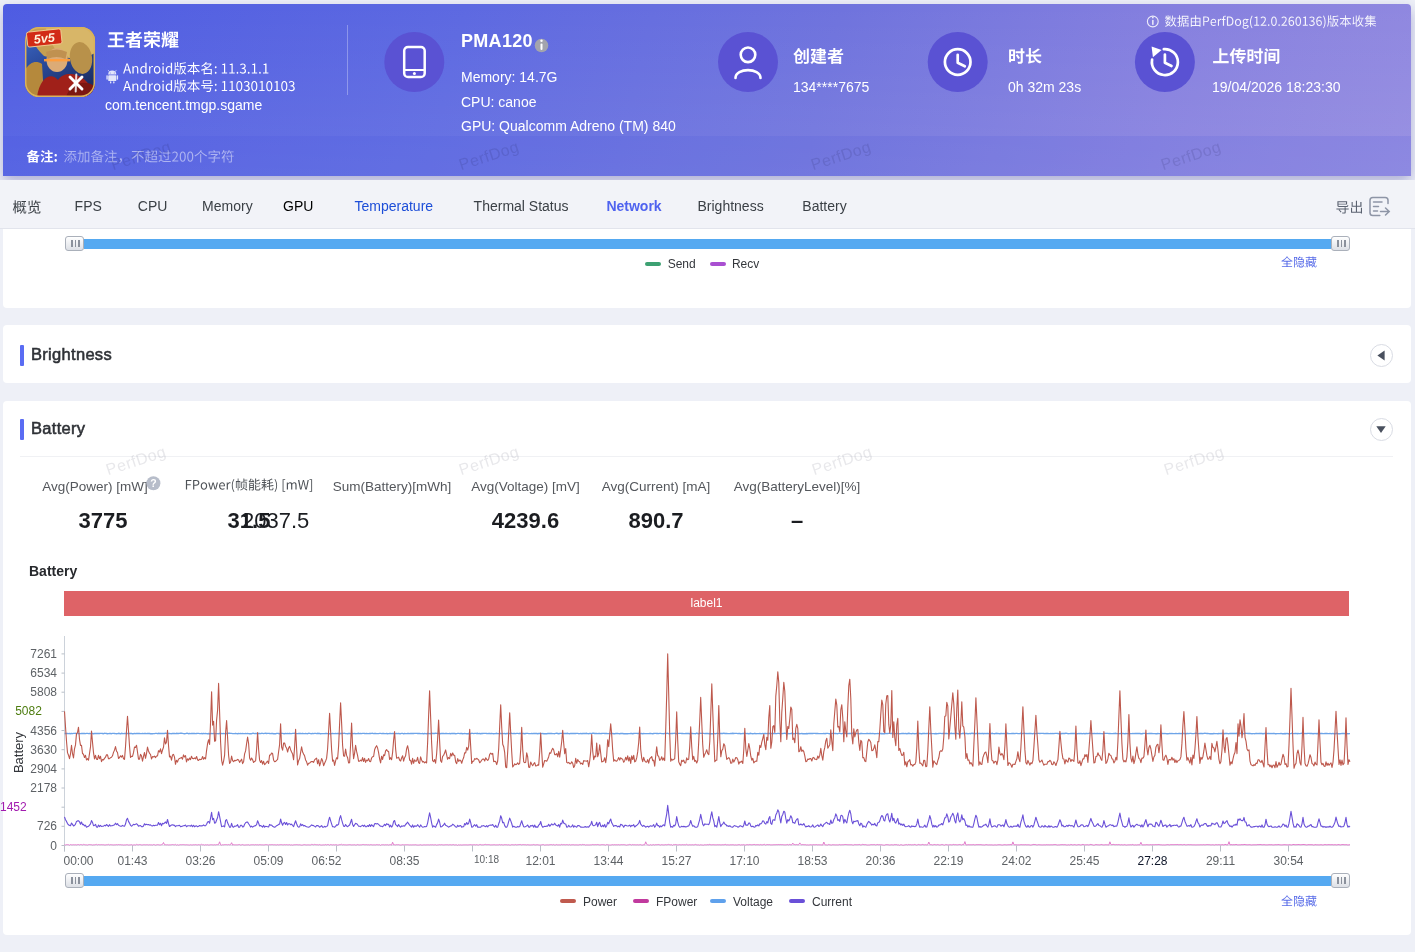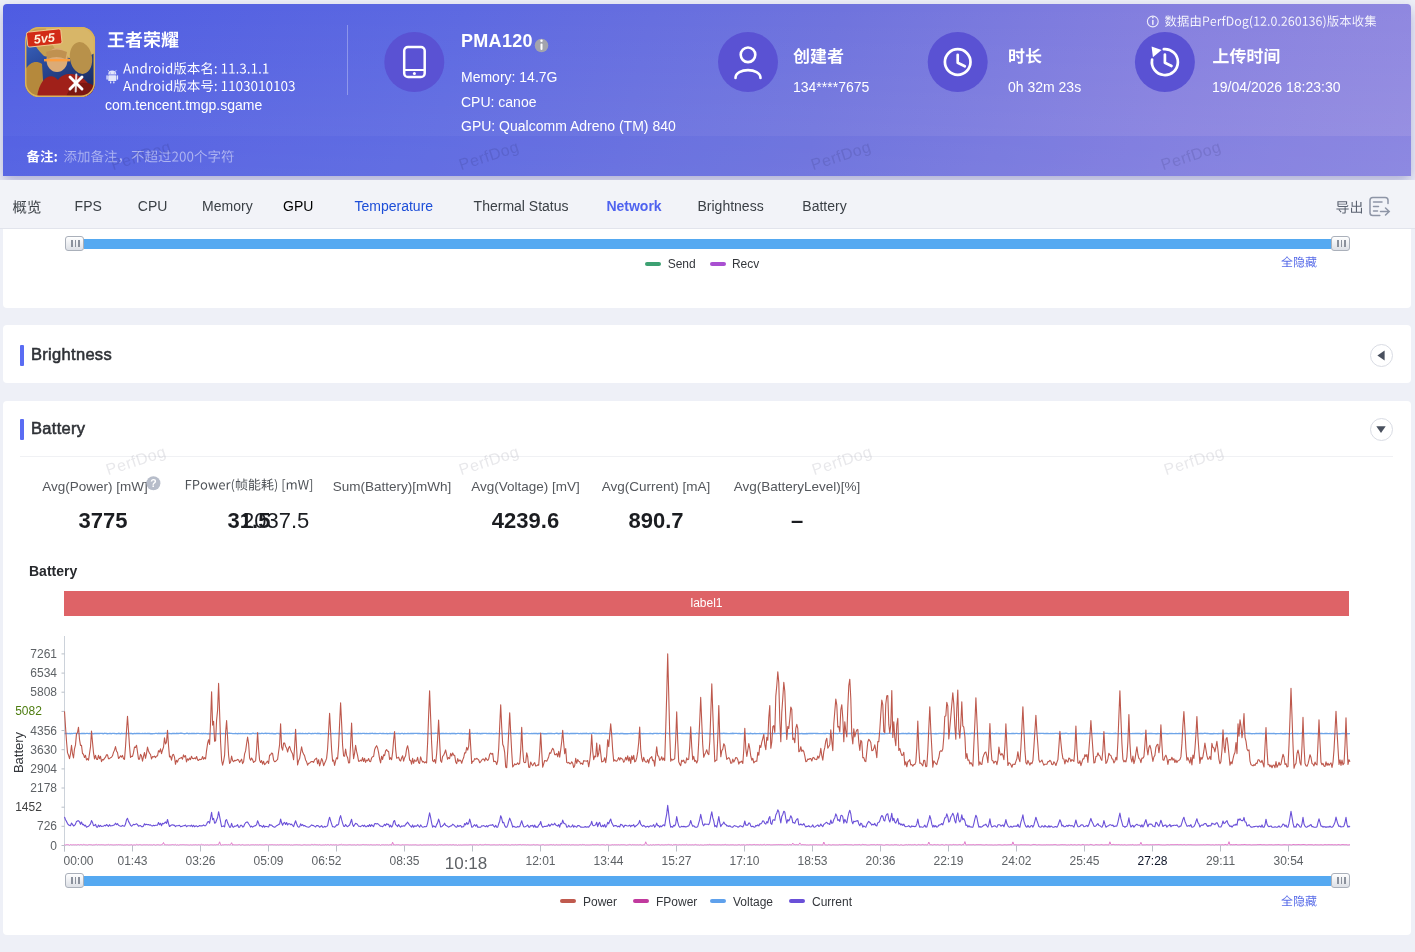--- a/index.html
+++ b/index.html
@@ -76,36 +76,36 @@
 <div class="abs" style="left:375.5px;top:508px;width:300px;text-align:center;font-size:22px;font-weight:700;color:#1b1d21">4239.6</div>
 <div class="abs" style="left:506px;top:479px;width:300px;text-align:center;font-size:13.5px;color:#54575c">Avg(Current) [mA]</div>
 <div class="abs" style="left:506px;top:508px;width:300px;text-align:center;font-size:22px;font-weight:700;color:#1b1d21">890.7</div>
 <div class="abs" style="left:647px;top:479px;width:300px;text-align:center;font-size:13.5px;color:#54575c">Avg(BatteryLevel)[%]</div>
 <div class="abs" style="left:647px;top:508px;width:300px;text-align:center;font-size:22px;font-weight:700;color:#1b1d21">–</div>
 <div class="abs" style="left:29px;top:563px;font-size:14px;font-weight:700;color:#26282c">Battery</div>
 <div class="abs" style="left:64px;top:590.5px;width:1285px;height:25px;background:#de6367"></div>
 <div class="abs" style="left:64px;top:590.5px;width:1285px;height:25px;line-height:25px;text-align:center;font-size:12px;color:#fff">label1</div>
 <div class="abs" style="left:0px;top:838.5px;width:57px;text-align:right;font-size:12px;color:#5e6266">0</div>
 <div class="abs" style="left:0px;top:819.34px;width:57px;text-align:right;font-size:12px;color:#5e6266">726</div>
-<div class="abs" style="left:0px;top:800.18px;width:57px;text-align:center;font-size:12px;color:#404040">1452</div>
+<div class="abs" style="left:0px;top:800.18px;width:57px;text-align:left;font-size:12px;color:#a21caf">1452</div>
 <div class="abs" style="left:0px;top:781.02px;width:57px;text-align:right;font-size:12px;color:#5e6266">2178</div>
 <div class="abs" style="left:0px;top:761.86px;width:57px;text-align:right;font-size:12px;color:#5e6266">2904</div>
 <div class="abs" style="left:0px;top:742.7px;width:57px;text-align:right;font-size:12px;color:#5e6266">3630</div>
 <div class="abs" style="left:0px;top:723.54px;width:57px;text-align:right;font-size:12px;color:#5e6266">4356</div>
 <div class="abs" style="left:0px;top:704.38px;width:57px;text-align:center;font-size:12px;color:#4d7c0f">5082</div>
 <div class="abs" style="left:0px;top:685.22px;width:57px;text-align:right;font-size:12px;color:#5e6266">5808</div>
 <div class="abs" style="left:0px;top:666.06px;width:57px;text-align:right;font-size:12px;color:#5e6266">6534</div>
 <div class="abs" style="left:0px;top:646.9px;width:57px;text-align:right;font-size:12px;color:#5e6266">7261</div>
 <div class="abs" style="left:53.5px;top:854px;width:50px;text-align:center;font-size:12px;color:#5e6266">00:00</div>
 <div class="abs" style="left:107.5px;top:854px;width:50px;text-align:center;font-size:12px;color:#5e6266">01:43</div>
 <div class="abs" style="left:175.5px;top:854px;width:50px;text-align:center;font-size:12px;color:#5e6266">03:26</div>
 <div class="abs" style="left:243.5px;top:854px;width:50px;text-align:center;font-size:12px;color:#5e6266">05:09</div>
 <div class="abs" style="left:311.5px;top:854px;width:50px;text-align:left;font-size:12px;color:#5e6266">06:52</div>
 <div class="abs" style="left:379.5px;top:854px;width:50px;text-align:center;font-size:12px;color:#5e6266">08:35</div>
-<div class="abs" style="left:441px;top:854px;width:50px;text-align:center;font-size:17px;color:#5e6266">10:18</div>
+<div class="abs" style="left:474px;top:854px;width:50px;text-align:left;font-size:10px;color:#5e6266">10:18</div>
 <div class="abs" style="left:515.5px;top:854px;width:50px;text-align:center;font-size:12px;color:#5e6266">12:01</div>
 <div class="abs" style="left:583.5px;top:854px;width:50px;text-align:center;font-size:12px;color:#5e6266">13:44</div>
 <div class="abs" style="left:651.5px;top:854px;width:50px;text-align:center;font-size:12px;color:#5e6266">15:27</div>
 <div class="abs" style="left:719.5px;top:854px;width:50px;text-align:center;font-size:12px;color:#5e6266">17:10</div>
 <div class="abs" style="left:787.5px;top:854px;width:50px;text-align:center;font-size:12px;color:#5e6266">18:53</div>
 <div class="abs" style="left:855.5px;top:854px;width:50px;text-align:center;font-size:12px;color:#5e6266">20:36</div>
 <div class="abs" style="left:923.5px;top:854px;width:50px;text-align:center;font-size:12px;color:#5e6266">22:19</div>
 <div class="abs" style="left:991.5px;top:854px;width:50px;text-align:center;font-size:12px;color:#5e6266">24:02</div>
 <div class="abs" style="left:1059.5px;top:854px;width:50px;text-align:center;font-size:12px;color:#5e6266">25:45</div>
 <div class="abs" style="left:1127.5px;top:854px;width:50px;text-align:center;font-size:12px;color:#0f172a">27:28</div>

